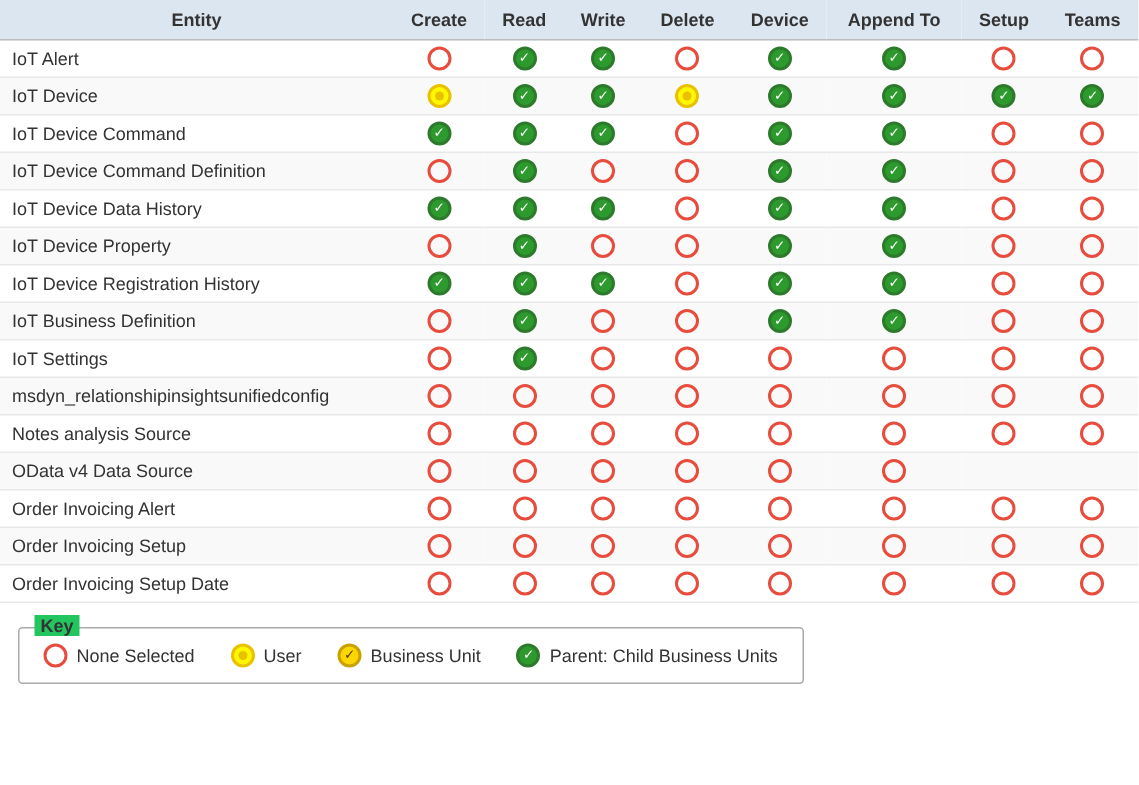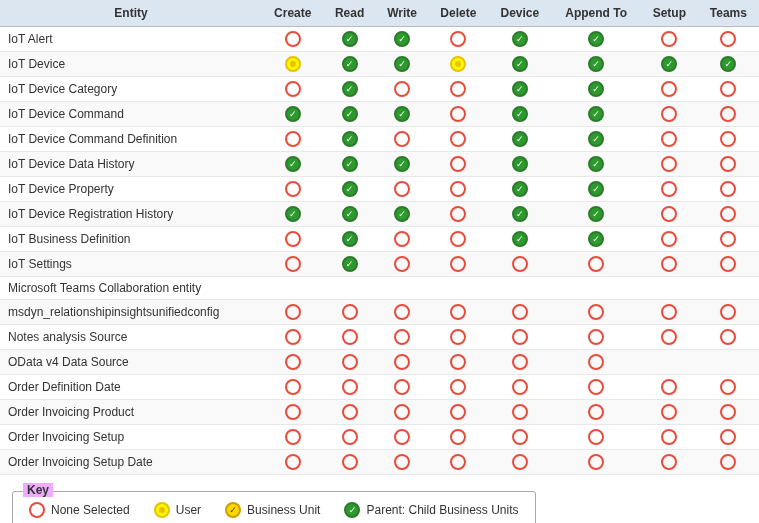--- a/index.html
+++ b/index.html
@@ -116,21 +116,21 @@
       border: 1px solid #aaa;
       border-radius: 3px;
       padding: 10px 16px;
       display: inline-block;
       position: relative;
     }
     .key-label {
       position: absolute;
       top: -9px;
       left: 10px;
-      background: #f0abfc;
+      background: #22c55e;
       padding: 0 4px;
       font-weight: 600;
       font-size: 12px;
     }
     .key-items {
       display: flex;
       gap: 24px;
       align-items: center;
     }
     .key-item {
@@ -179,31 +179,20 @@
           <td><span class="circle user"></span></td>
           <td><span class="circle parent-child"></span></td>
           <td><span class="circle parent-child"></span></td>
           <td><span class="circle user"></span></td>
           <td><span class="circle parent-child"></span></td>
           <td><span class="circle parent-child"></span></td>
           <td><span class="circle parent-child"></span></td>
           <td><span class="circle parent-child"></span></td>
         </tr>
         <tr>
-          <td class="entity-name">IoT Device Category</td>
-          <td><span class="circle none-selected"></span></td>
-          <td><span class="circle parent-child"></span></td>
-          <td><span class="circle none-selected"></span></td>
-          <td><span class="circle none-selected"></span></td>
-          <td><span class="circle parent-child"></span></td>
-          <td><span class="circle parent-child"></span></td>
-          <td><span class="circle none-selected"></span></td>
-          <td><span class="circle none-selected"></span></td>
-        </tr>
-        <tr>
           <td class="entity-name">IoT Device Command</td>
           <td><span class="circle parent-child"></span></td>
           <td><span class="circle parent-child"></span></td>
           <td><span class="circle parent-child"></span></td>
           <td><span class="circle none-selected"></span></td>
           <td><span class="circle parent-child"></span></td>
           <td><span class="circle parent-child"></span></td>
           <td><span class="circle none-selected"></span></td>
           <td><span class="circle none-selected"></span></td>
         </tr>
@@ -267,76 +256,54 @@
           <td><span class="circle none-selected"></span></td>
           <td><span class="circle parent-child"></span></td>
           <td><span class="circle none-selected"></span></td>
           <td><span class="circle none-selected"></span></td>
           <td><span class="circle none-selected"></span></td>
           <td><span class="circle none-selected"></span></td>
           <td><span class="circle none-selected"></span></td>
           <td><span class="circle none-selected"></span></td>
         </tr>
         <tr>
-          <td class="entity-name">Microsoft Teams Collaboration entity</td>
+          <td class="entity-name">msdyn_relationshipinsightsunifiedconfig</td>
+          <td><span class="circle none-selected"></span></td>
+          <td><span class="circle none-selected"></span></td>
+          <td><span class="circle none-selected"></span></td>
+          <td><span class="circle none-selected"></span></td>
+          <td><span class="circle none-selected"></span></td>
+          <td><span class="circle none-selected"></span></td>
+          <td><span class="circle none-selected"></span></td>
+          <td><span class="circle none-selected"></span></td>
+        </tr>
+        <tr>
+          <td class="entity-name">Notes analysis Source</td>
+          <td><span class="circle none-selected"></span></td>
+          <td><span class="circle none-selected"></span></td>
+          <td><span class="circle none-selected"></span></td>
+          <td><span class="circle none-selected"></span></td>
+          <td><span class="circle none-selected"></span></td>
+          <td><span class="circle none-selected"></span></td>
+          <td><span class="circle none-selected"></span></td>
+          <td><span class="circle none-selected"></span></td>
+        </tr>
+        <tr>
+          <td class="entity-name">OData v4 Data Source</td>
+          <td><span class="circle none-selected"></span></td>
+          <td><span class="circle none-selected"></span></td>
+          <td><span class="circle none-selected"></span></td>
+          <td><span class="circle none-selected"></span></td>
+          <td><span class="circle none-selected"></span></td>
+          <td><span class="circle none-selected"></span></td>
           <td></td>
           <td></td>
-          <td></td>
-          <td></td>
-          <td></td>
-          <td></td>
-          <td></td>
-          <td></td>
-        </tr>
-        <tr>
-          <td class="entity-name">msdyn_relationshipinsightsunifiedconfig</td>
-          <td><span class="circle none-selected"></span></td>
-          <td><span class="circle none-selected"></span></td>
-          <td><span class="circle none-selected"></span></td>
-          <td><span class="circle none-selected"></span></td>
-          <td><span class="circle none-selected"></span></td>
-          <td><span class="circle none-selected"></span></td>
-          <td><span class="circle none-selected"></span></td>
-          <td><span class="circle none-selected"></span></td>
-        </tr>
-        <tr>
-          <td class="entity-name">Notes analysis Source</td>
-          <td><span class="circle none-selected"></span></td>
-          <td><span class="circle none-selected"></span></td>
-          <td><span class="circle none-selected"></span></td>
-          <td><span class="circle none-selected"></span></td>
-          <td><span class="circle none-selected"></span></td>
-          <td><span class="circle none-selected"></span></td>
-          <td><span class="circle none-selected"></span></td>
-          <td><span class="circle none-selected"></span></td>
-        </tr>
-        <tr>
-          <td class="entity-name">OData v4 Data Source</td>
-          <td><span class="circle none-selected"></span></td>
-          <td><span class="circle none-selected"></span></td>
-          <td><span class="circle none-selected"></span></td>
-          <td><span class="circle none-selected"></span></td>
-          <td><span class="circle none-selected"></span></td>
-          <td><span class="circle none-selected"></span></td>
-          <td></td>
-          <td></td>
-        </tr>
-        <tr>
-          <td class="entity-name">Order Definition Date</td>
-          <td><span class="circle none-selected"></span></td>
-          <td><span class="circle none-selected"></span></td>
-          <td><span class="circle none-selected"></span></td>
-          <td><span class="circle none-selected"></span></td>
-          <td><span class="circle none-selected"></span></td>
-          <td><span class="circle none-selected"></span></td>
-          <td><span class="circle none-selected"></span></td>
-          <td><span class="circle none-selected"></span></td>
-        </tr>
-        <tr>
-          <td class="entity-name">Order Invoicing Product</td>
+        </tr>
+        <tr>
+          <td class="entity-name">Order Invoicing Alert</td>
           <td><span class="circle none-selected"></span></td>
           <td><span class="circle none-selected"></span></td>
           <td><span class="circle none-selected"></span></td>
           <td><span class="circle none-selected"></span></td>
           <td><span class="circle none-selected"></span></td>
           <td><span class="circle none-selected"></span></td>
           <td><span class="circle none-selected"></span></td>
           <td><span class="circle none-selected"></span></td>
         </tr>
         <tr>

